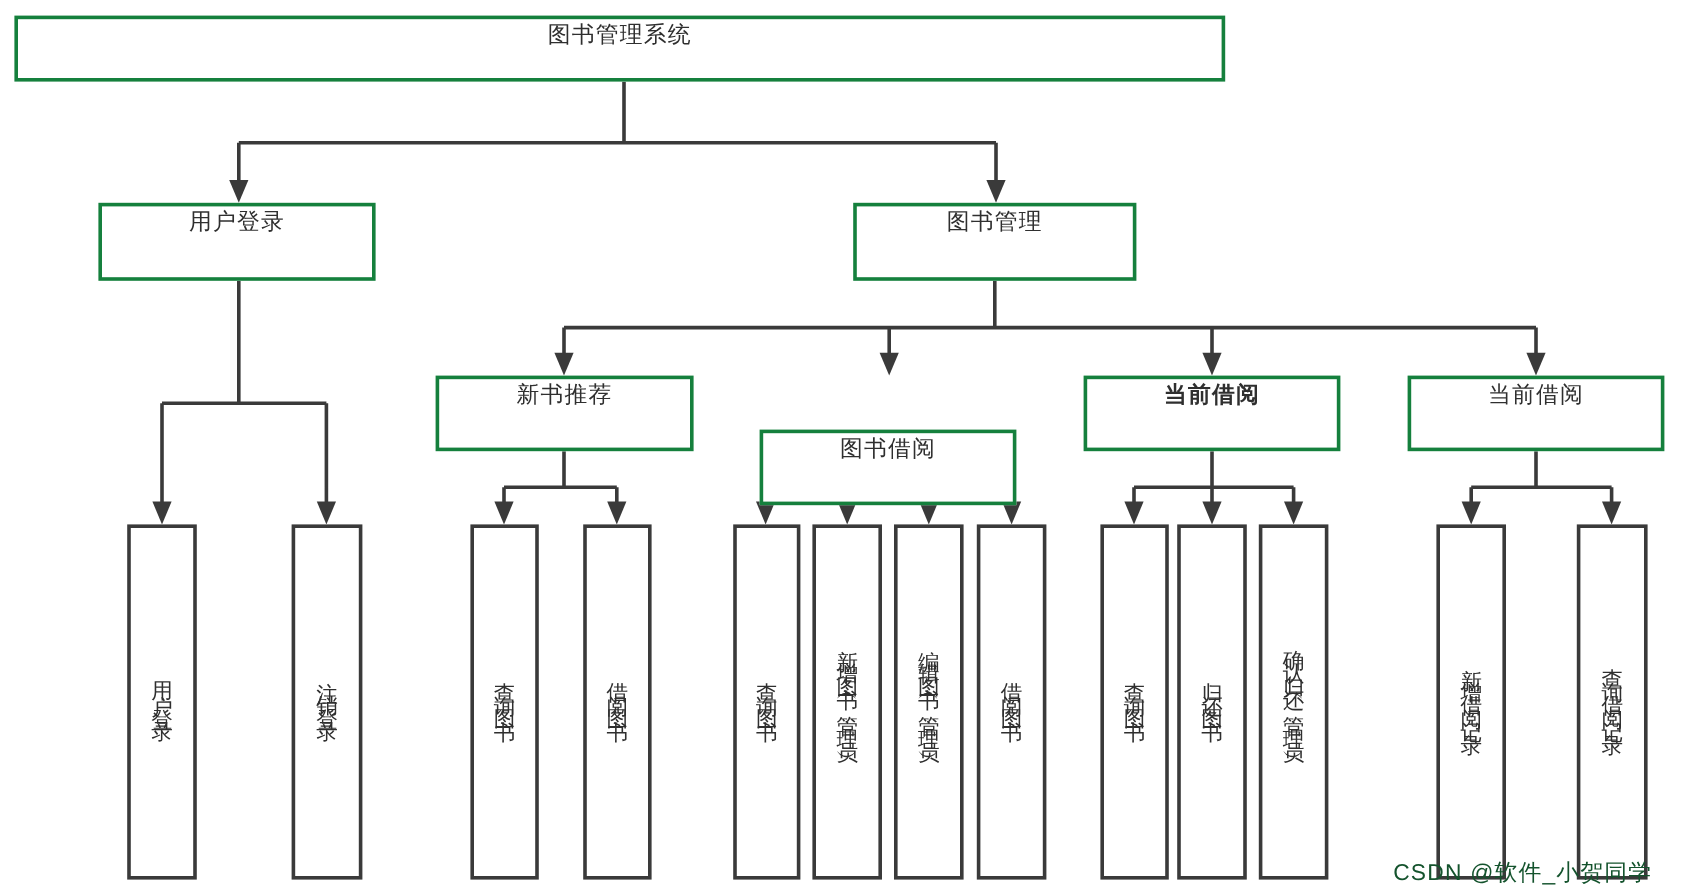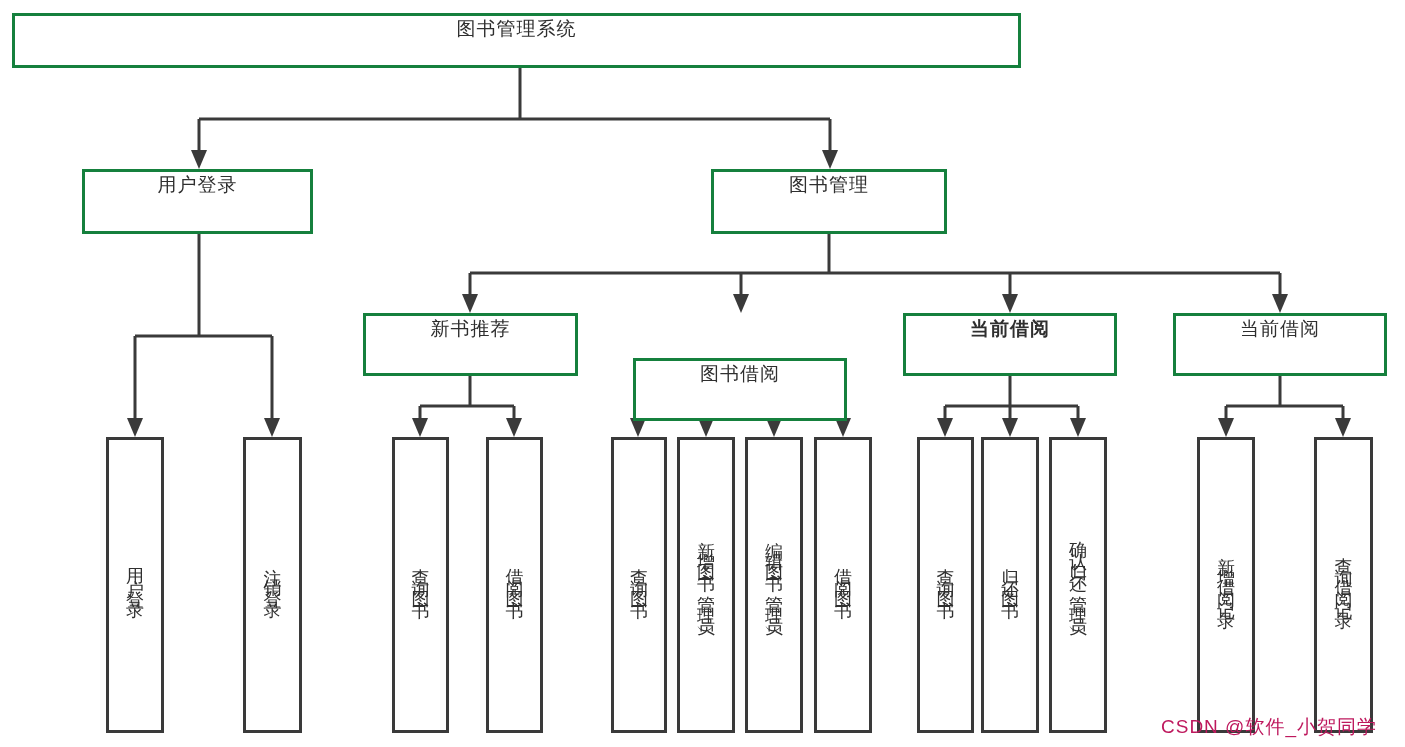--- a/index.html
+++ b/index.html
@@ -48,21 +48,21 @@
     font-size: 18px;
     letter-spacing: 11px;
     line-height: 1;
     white-space: nowrap;
   }
   #watermark {
     position: absolute;
     left: 1161px;
     top: 714px;
     font-size: 19px;
-    color: #be185d;
+    color: #14532d;
     letter-spacing: 1px;
     z-index: 2;
     white-space: nowrap;
   }
 </style>
 </head>
 <body>
 
 <div id="canvas">
 

